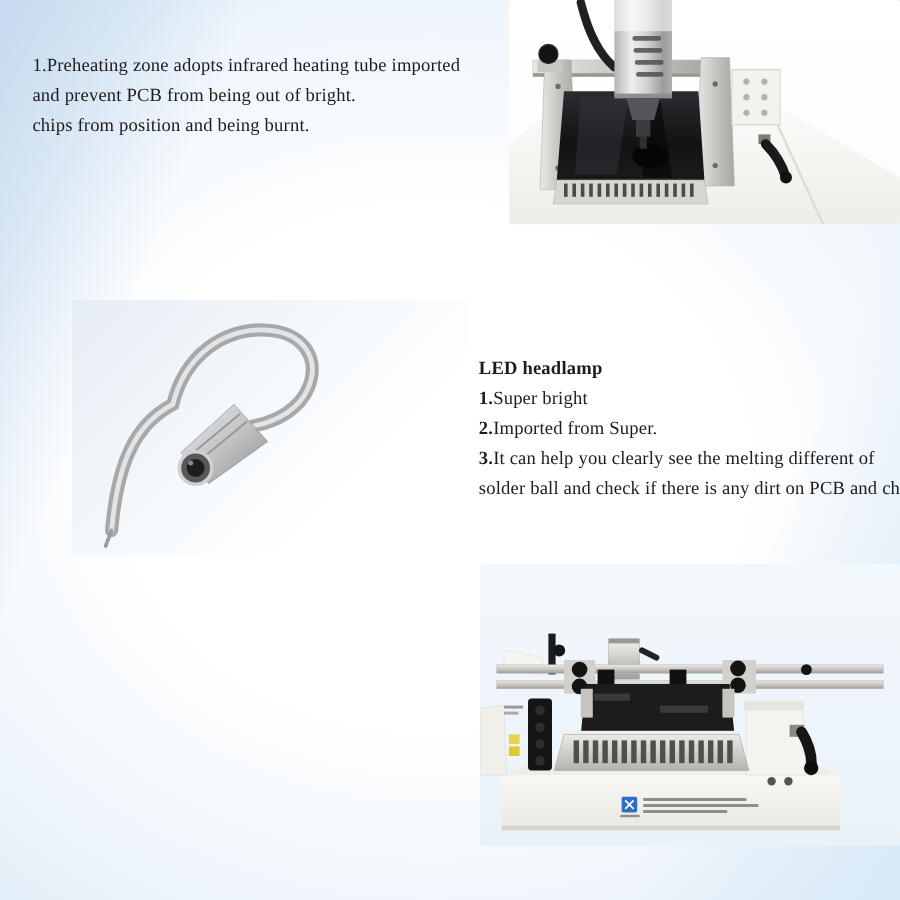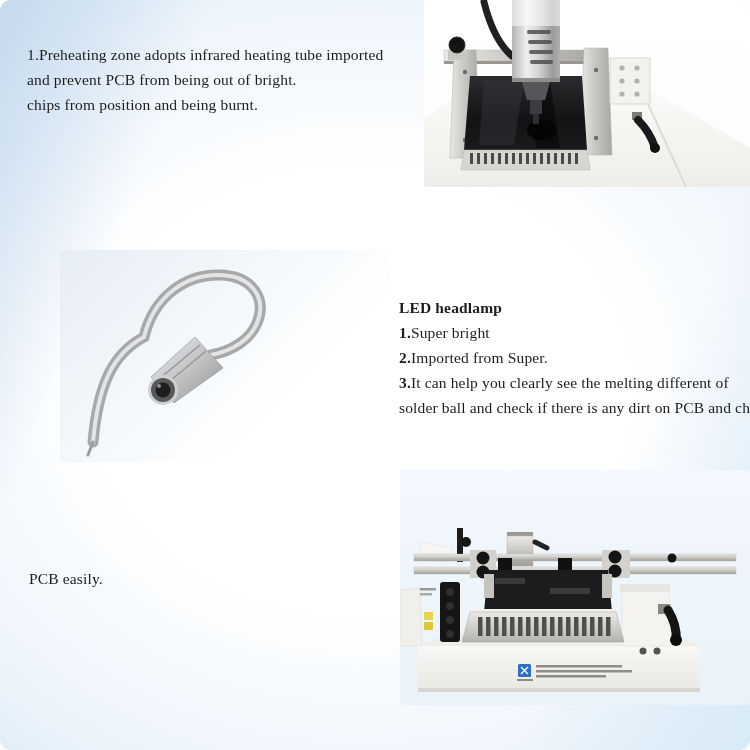--- a/index.html
+++ b/index.html
@@ -3,21 +3,20 @@
 <meta charset="utf-8">
 <style>
   html,body{margin:0;padding:0;}
   .page{
     position:relative;width:750px;height:750px;overflow:hidden;
     font-family:"Liberation Serif", serif;
     background:
       linear-gradient(112deg, #c6daee 0%, rgba(255,255,255,0) 20%),
       linear-gradient(292deg, #d9eaf7 0%, rgba(255,255,255,0) 22%),
       radial-gradient(90% 75% at 48% 52%, #ffffff 38%, #ecf4fb 72%, #d3e5f3 100%);
-    border-radius: 11px;
   }
   .text-block{
     position:absolute;color:#1c1c1c;font-size:15.5px;line-height:25px;
     letter-spacing:.15px;white-space:nowrap;
   }
   .bold{font-weight:bold;}
   .photo{position:absolute;border-radius:3px;overflow:hidden;}
   #photo-top{left:424px;top:0;width:326px;height:187px;background:linear-gradient(180deg,#ffffff,#fcfcfc);}
   #photo-led{left:60px;top:250px;width:330px;height:212px;background:linear-gradient(135deg,#e6edf4 0%,#f5f9fc 45%,#ffffff 72%);}
   #photo-base{left:400px;top:470px;width:350px;height:235px;background:linear-gradient(180deg,#f2f8fc,#eaf2f9);}
@@ -158,21 +157,20 @@
 
   <div class="text-block" style="left:399px;top:295px;">
     <div class="bold">LED headlamp</div>
     <div><span class="bold">1.</span><span>Super bright</span></div>
     <div><span class="bold">2.</span><span>Imported from Super.</span></div>
     <div><span class="bold">3.</span><span>It can help you clearly see the melting different of</span></div>
     <div>solder ball and check if there is any dirt on PCB and chip.</div>
   </div>
 
   <div class="text-block" style="left:29px;top:566px;">
-    <div>PCB easily.</div>
   </div>
 
   <div class="photo" id="photo-base" title="Machine base with universal fixtures, rails and clamps for PCB">
     <svg viewBox="0 0 350 235">
       <defs>
         <linearGradient id="b-rail" x1="0" y1="0" x2="0" y2="1">
           <stop offset="0" stop-color="#eceae6"></stop>
             <stop offset="0.5" stop-color="#c9c7c2"></stop>
           <stop offset="1" stop-color="#a09e99"></stop>
         </linearGradient>

